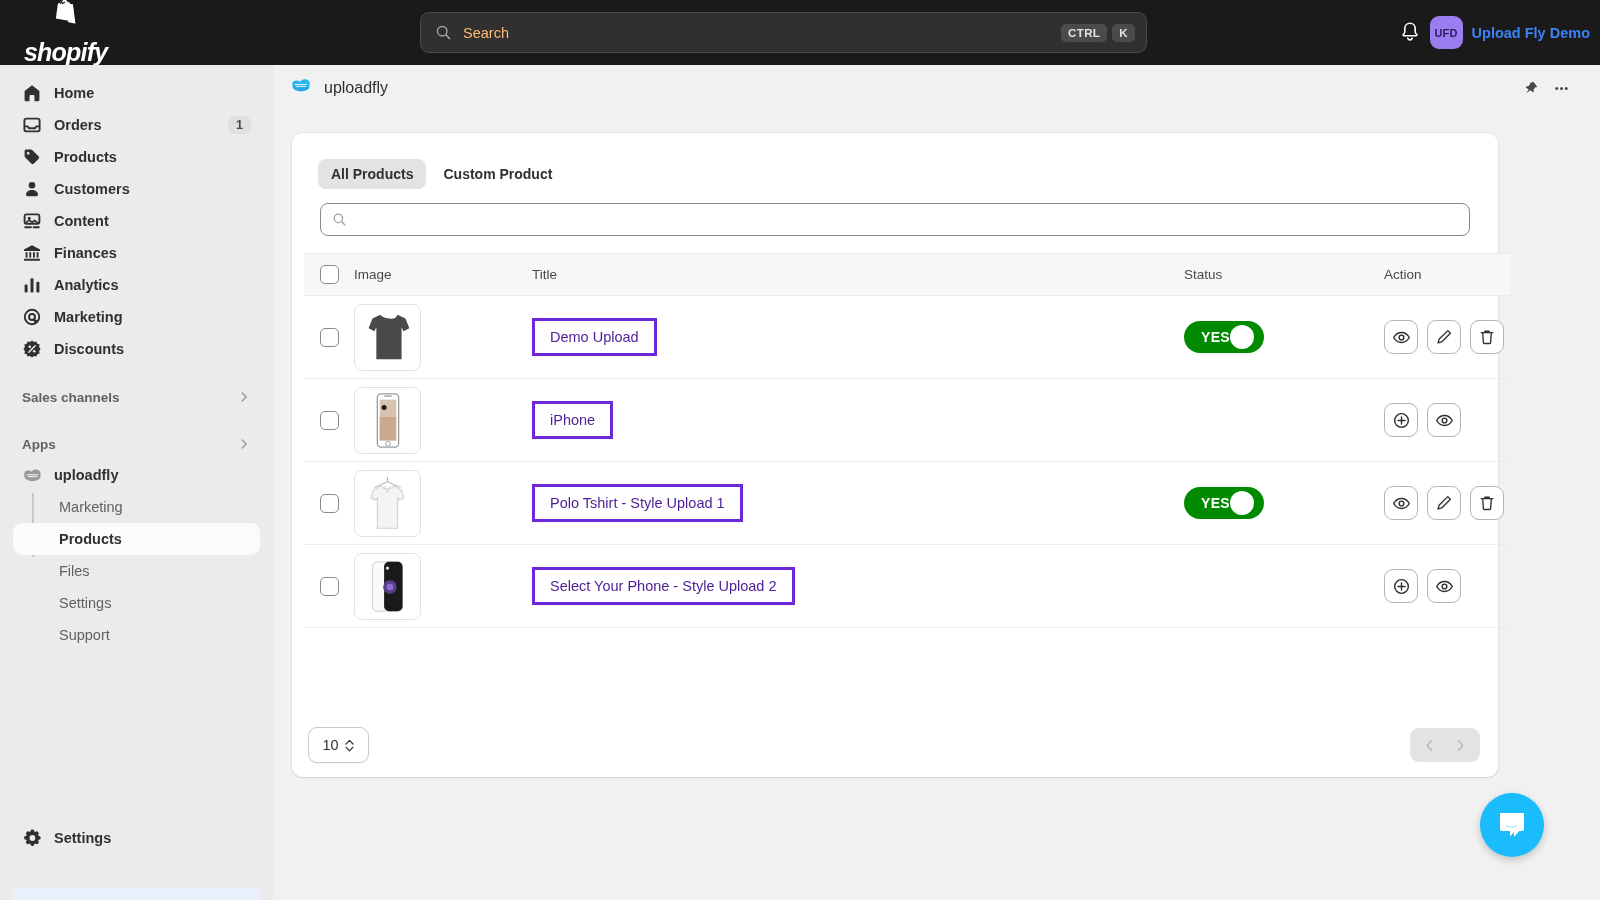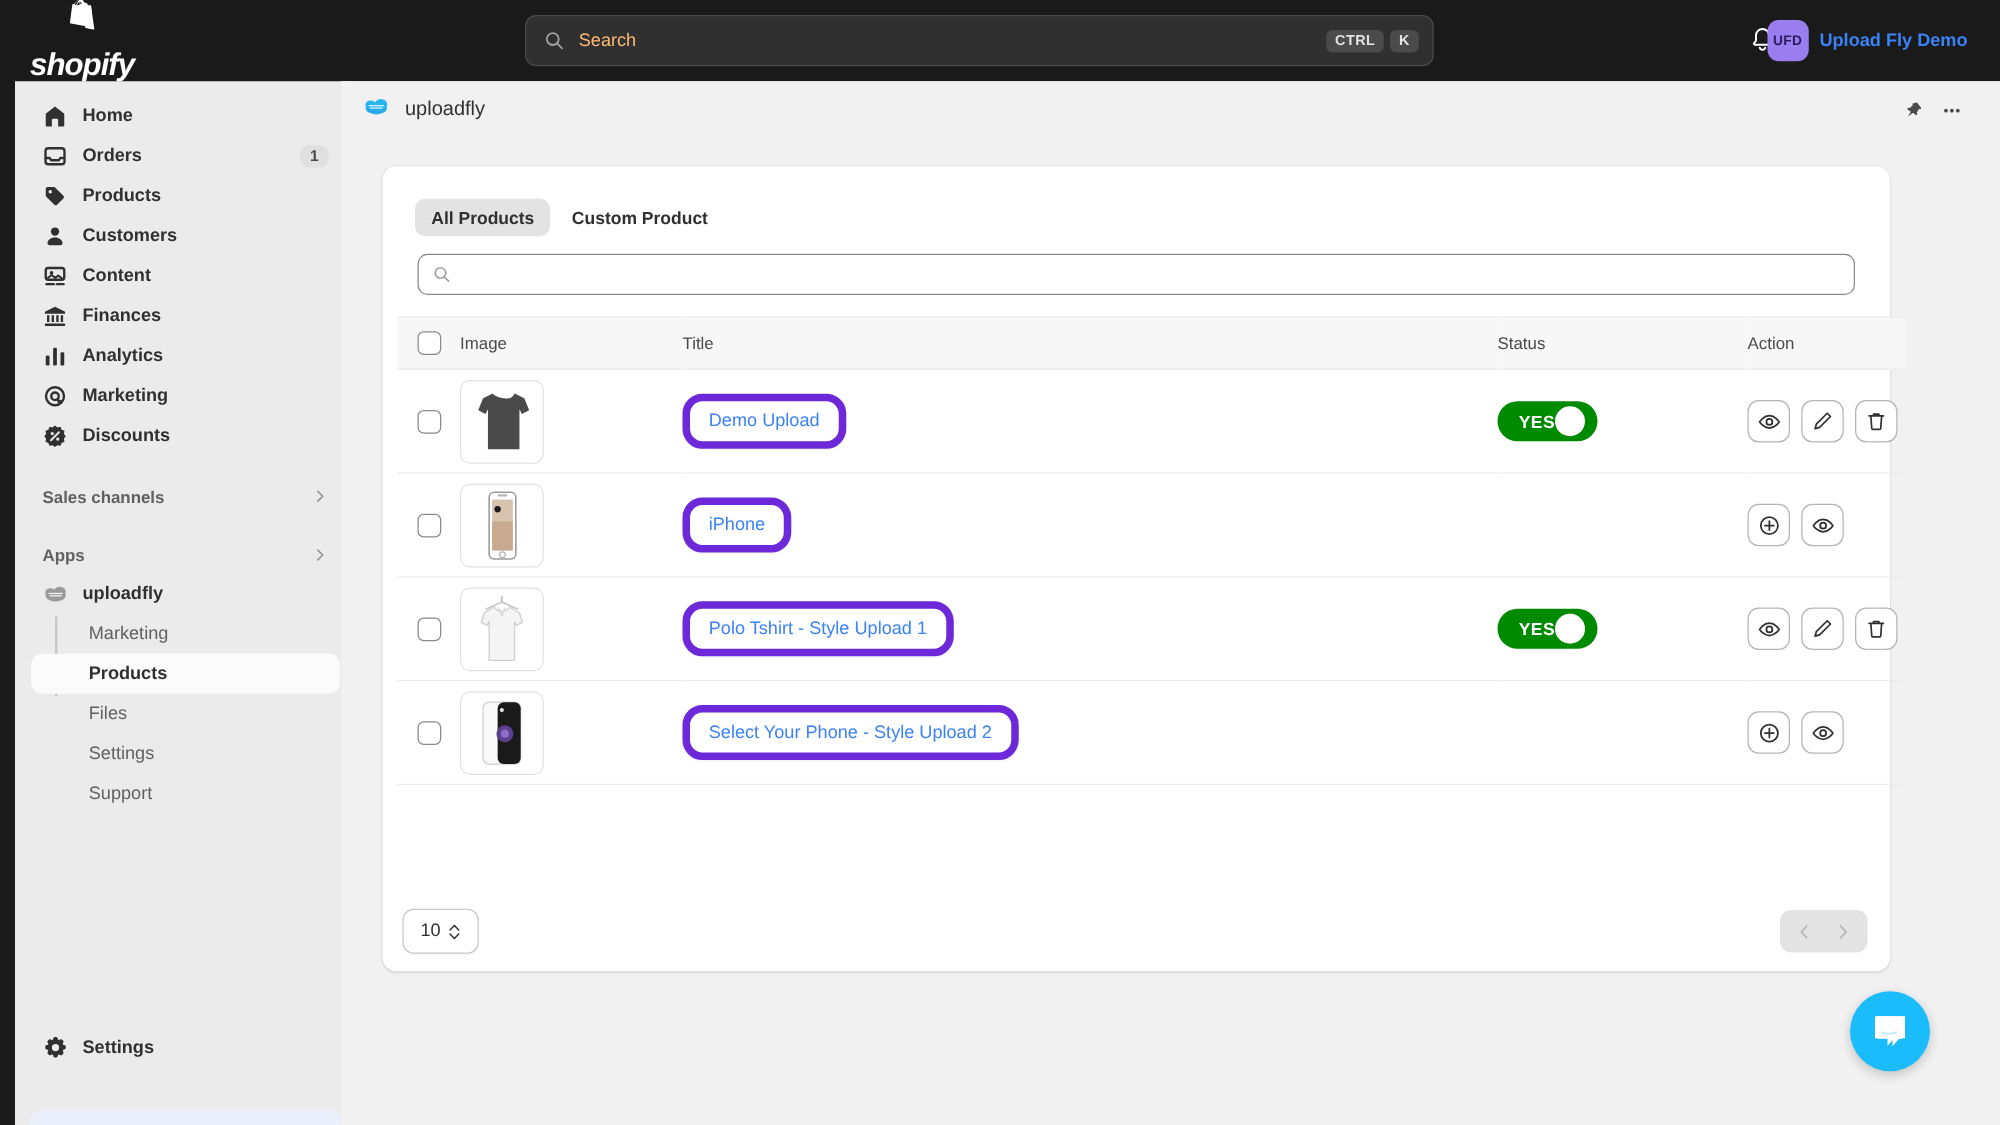--- a/index.html
+++ b/index.html
@@ -27,34 +27,34 @@
     display: flex; align-items: center; padding: 0 11px 0 14px; cursor: text;
   }
   .search-box .s-ico { width: 17px; height: 17px; flex: 0 0 17px; opacity: .85; }
   .search-ph { color: #fdba74; font-size: 14.5px; margin-left: 11px; flex: 1; }
   .kbd {
     background: #4b4b4b; color: #e3e3e3; font-size: 11.5px; font-weight: bold;
     border-radius: 5px; padding: 3px 7px; margin-left: 5px; letter-spacing: .4px;
   }
   .bell { position: absolute; right: 178px; top: 20px; width: 24px; height: 24px; cursor: pointer; }
   .user-chip {
-    position: absolute; right: 20px; top: 14px; height: 37px;
+    position: absolute; right: 4px; top: 14px; height: 37px;
     display: flex; align-items: center; gap: 9px; cursor: pointer;
     padding: 2px 6px 2px 2px; border-radius: 8px;
   }
   .avatar {
     width: 33px; height: 33px; border-radius: 9px; background: #9a7ef0;
     color: #2b1b5e; font-size: 11px; font-weight: bold;
     display: flex; align-items: center; justify-content: center; letter-spacing: .2px;
   }
   .user-name { color: #3b82f6; font-size: 14.5px; font-weight: bold; }
 
   
   .sidebar {
-    position: absolute; top: 65px; left: 12px; width: 273px; height: 835px;
+    position: absolute; top: 65px; left: 0; width: 273px; height: 835px;
     background: #ebebeb; padding-top: 12px;
   }
   .nav-item {
     display: flex; align-items: center; height: 32px; margin: 0 12px 0 12px;
     padding: 0 10px; border-radius: 8px; cursor: pointer; position: relative;
   }
   .nav-item .ico { width: 20px; height: 20px; flex: 0 0 20px; margin-right: 12px; }
   .nav-label { font-size: 14.5px; color: #303030; font-weight: bold; }
   .nav-badge {
     position: absolute; right: 10px; background: #e0e0e0; color: #4a4a4a;
@@ -105,21 +105,21 @@
     background: #f1f1f1;
   }
   .app-header-icon { width: 22px; height: 22px; margin-right: 12px; }
   .app-header-title { font-size: 16px; color: #303030; flex: 1; }
   .hdr-btn {
     width: 30px; height: 30px; border-radius: 8px; display: flex;
     align-items: center; justify-content: center; cursor: pointer;
   }
 
   .card {
-    position: absolute; left: 33px; top: 68px; width: 1206px; height: 644px;
+    position: absolute; left: 19px; top: 68px; width: 1206px; height: 644px;
     background: #fff; border-radius: 11px;
     box-shadow: 0 1px 2px rgba(0,0,0,.10), 0 0 0 1px rgba(0,0,0,.03);
     padding: 12px;
   }
   .tabs { display: flex; align-items: center; gap: 4px; padding: 14px 12px 8px 14px; }
   .tab {
     font-size: 14px; font-weight: bold; color: #303030; padding: 7px 13px;
     border-radius: 8px; cursor: pointer;
   }
   .tab.active { background: #e3e3e3; }
@@ -152,22 +152,22 @@
 
   .chk {
     width: 19px; height: 19px; border: 1px solid #8a8a8a; border-radius: 5px;
     background: #fff; cursor: pointer; display: block;
   }
   .thumb {
     width: 67px; height: 67px; border-radius: 8px; border: 1px solid #e0e0e0;
     background: #fff; overflow: hidden; position: relative; cursor: pointer;
   }
   .title-pill {
-    display: inline-block; border: 6px solid #6d28d9; border-radius: 16px;
-    padding: 8px 15px; font-size: 14.5px; color: #3b82f6; background: #fff;
+    display: inline-block; border: 3px solid #6d28d9; border-radius: 0;
+    padding: 8px 15px; font-size: 14.5px; color: #4c1d95; background: #fff;
     box-shadow: 0 1px 1px rgba(0,0,0,.04); cursor: pointer;
   }
   .toggle {
     width: 80px; height: 32px; border-radius: 17px; background: #008a00;
     display: flex; align-items: center; justify-content: center;
     padding: 0 4px 0 11px; cursor: pointer;
   }
   .toggle .lbl { color: #fff; font-size: 14px; font-weight: bold; letter-spacing: .3px; }
   .toggle .knob { width: 24px; height: 24px; border-radius: 50%; background: #fff; }
   .actions { display: flex; align-items: center; gap: 9px; }

